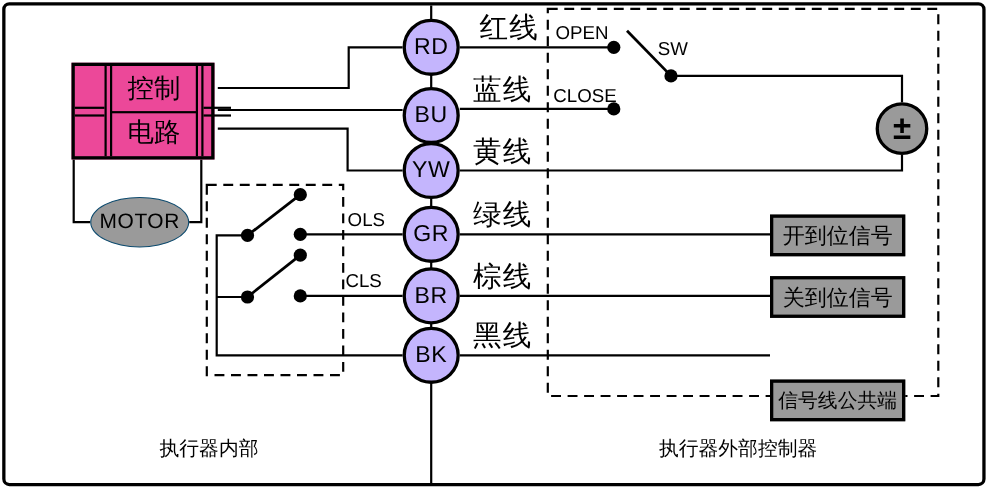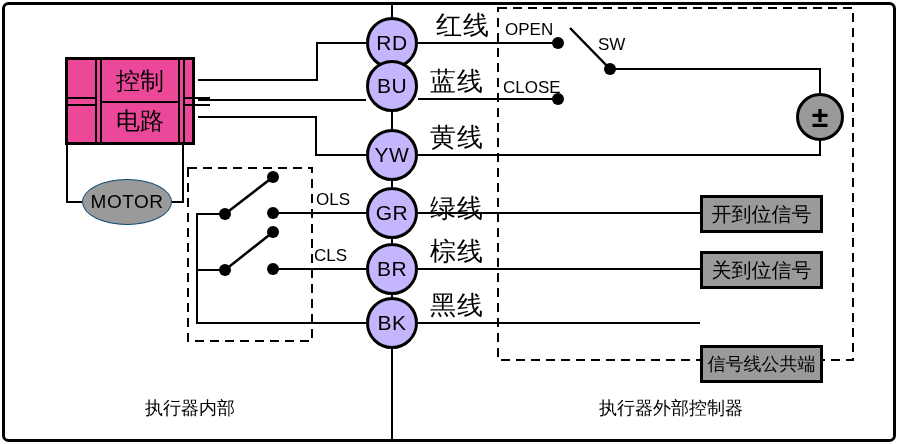--- a/index.html
+++ b/index.html
@@ -129,40 +129,40 @@
     <div class="ctrl-text" style="top:48px;">电路</div>
   </div>
 
   <div class="motor">
     <span>MOTOR</span>
   </div>
 
   <div class="terminal" style="left:366px;top:17px;">
       <span>RD</span>
     </div>
-  <div class="terminal" style="left:366px;top:60px;">
+  <div class="terminal" style="left:366px;top:79px;">
       <span>BU</span>
     </div>
   <div class="terminal" style="left:366px;top:129px;">
       <span>YW</span>
     </div>
   <div class="terminal" style="left:366px;top:187px;">
       <span>GR</span>
     </div>
   <div class="terminal" style="left:366px;top:243px;">
       <span>BR</span>
     </div>
   <div class="terminal" style="left:366px;top:297px;">
       <span>BK</span>
     </div>
 
   <div class="wire-label" style="top:13px;text-align:right;">红线</div>
   <div class="wire-label" style="top:69px;">蓝线</div>
   <div class="wire-label" style="top:125px;">黄线</div>
-  <div class="wire-label" style="top:183px;margin-top:13px;">绿线</div>
+  <div class="wire-label" style="top:183px;">绿线</div>
   <div class="wire-label" style="top:239px;">棕线</div>
   <div class="wire-label" style="top:293px;">黑线</div>
 
   <div class="sw-label" style="left:505px;top:21px;">OPEN</div>
   <div class="sw-label" style="left:503px;top:79px;">CLOSE</div>
   <div class="sw-label" style="left:598px;top:36px;">SW</div>
   <div class="sw-label" style="left:316px;top:191px;">OLS</div>
   <div class="sw-label" style="left:314px;top:247px;">CLS</div>
 
   <div class="battery">

